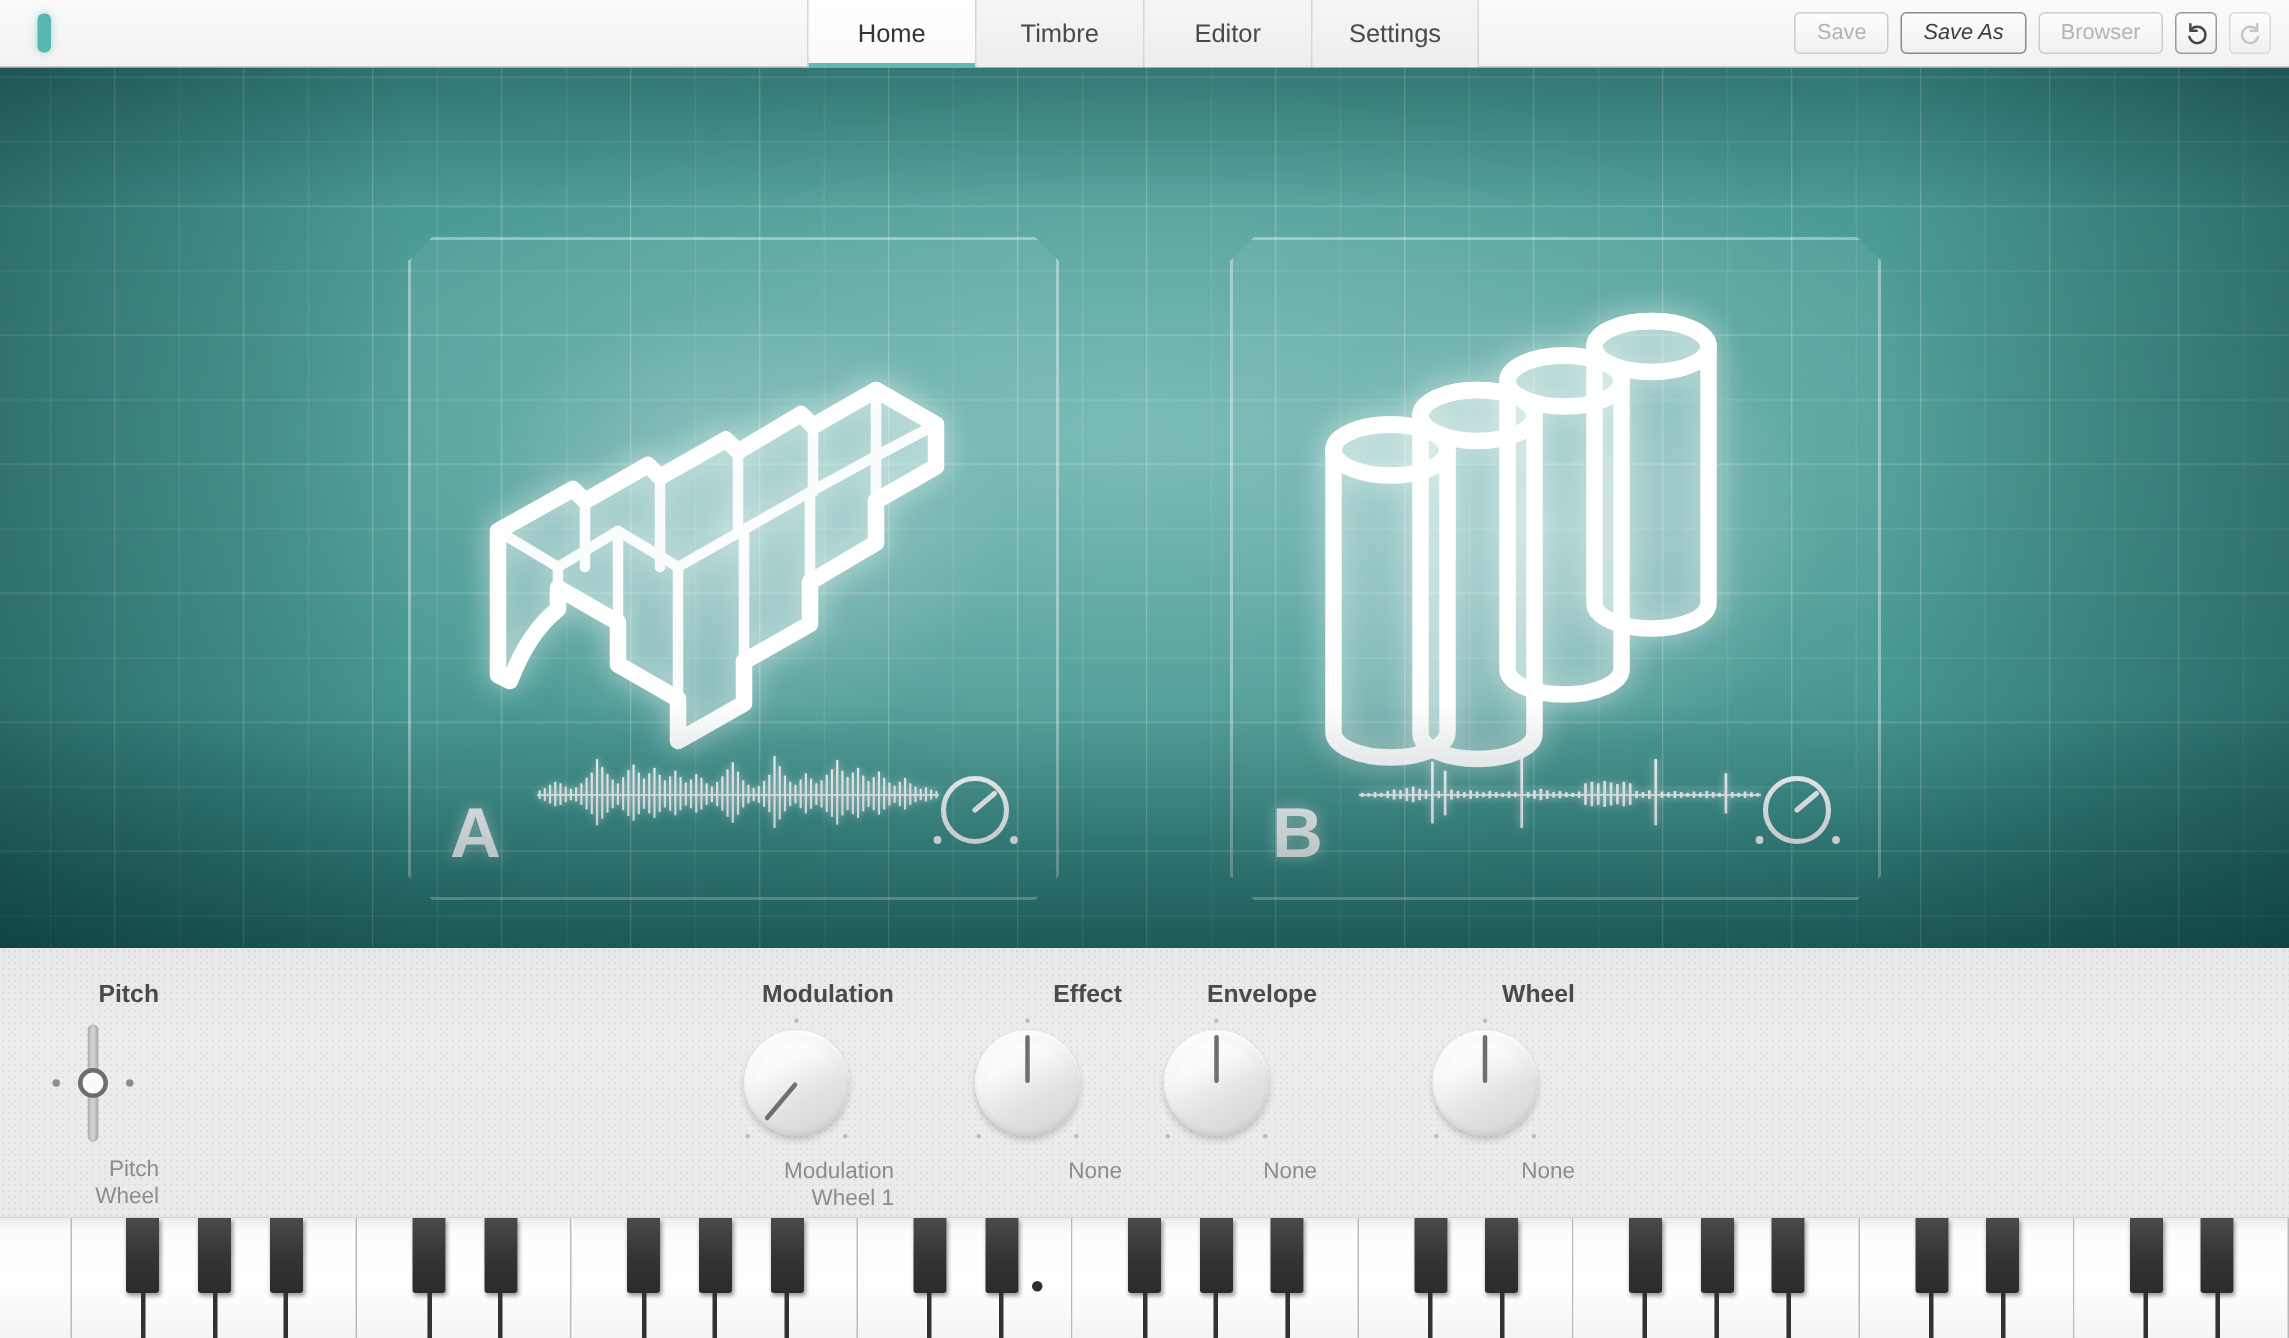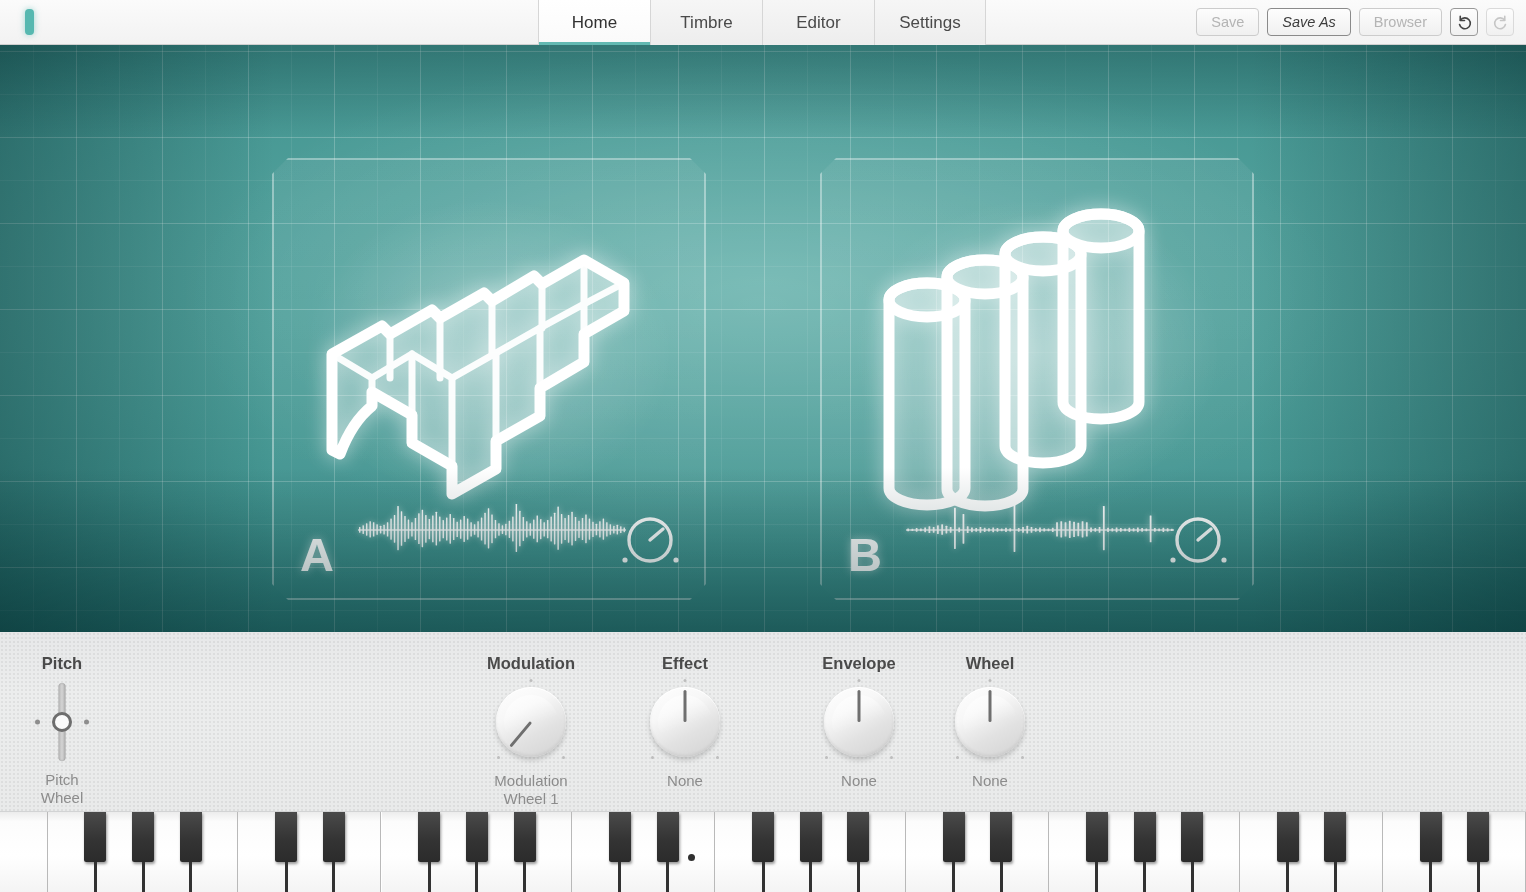--- a/index.html
+++ b/index.html
@@ -121,21 +121,21 @@
   .strip{
     position:absolute; left:0; top:632px; width:1526px; height:180px;
     background:linear-gradient(#e7e8e9,#eceded 35%, #e9eaea);
     border-bottom:1px solid #d2d3d4;
   }
   .strip::before{
     content:""; position:absolute; inset:0;
     background-image:radial-gradient(rgba(0,0,0,.055) 1px, transparent 1px);
     background-size:4px 4px; pointer-events:none;
   }
-  .ctl{ position:absolute; top:22px; text-align:center; }
+  .ctl{ position:absolute; top:22px; text-align:right; }
   .ctl .cap{ font-size:16.5px; font-weight:bold; color:#4a4a4a; white-space:nowrap; }
   .ctl .val{ font-size:15px; color:#8c8c8c; line-height:1.22; margin-top:7px; white-space:pre-line; }
 
   
   .pitch{ left:18px; width:88px; }
   .pw{ position:relative; width:88px; height:84px; margin-top:7px; }
   .pw .track{
     position:absolute; left:50%; top:3px; transform:translateX(-50%);
     width:7px; height:78px; border-radius:4px;
     background:linear-gradient(to right,#bdbdbd,#d3d3d3,#b5b5b5);
@@ -500,21 +500,21 @@
       <div class="knobwrap">
         <div class="tick t-top"></div>
         <div class="tick t-bl"></div>
         <div class="tick t-br"></div>
         <div class="knob"></div>
         <div class="ptr" id="ptr-tim" style="transform: translate(-50%, -100%) rotate(0deg);"></div>
       </div>
       <div class="val">None</div>
     </div>
 
-    <div class="ctl" style="left:792px; width:134px;">
+    <div class="ctl" style="left:744px; width:134px;">
       <div class="cap">Envelope</div>
       <div class="knobwrap">
         <div class="tick t-top"></div>
         <div class="tick t-bl"></div>
         <div class="tick t-br"></div>
         <div class="knob"></div>
         <div class="ptr" id="ptr-env" style="transform: translate(-50%, -100%) rotate(0deg);"></div>
       </div>
       <div class="val">None</div>
     </div>

